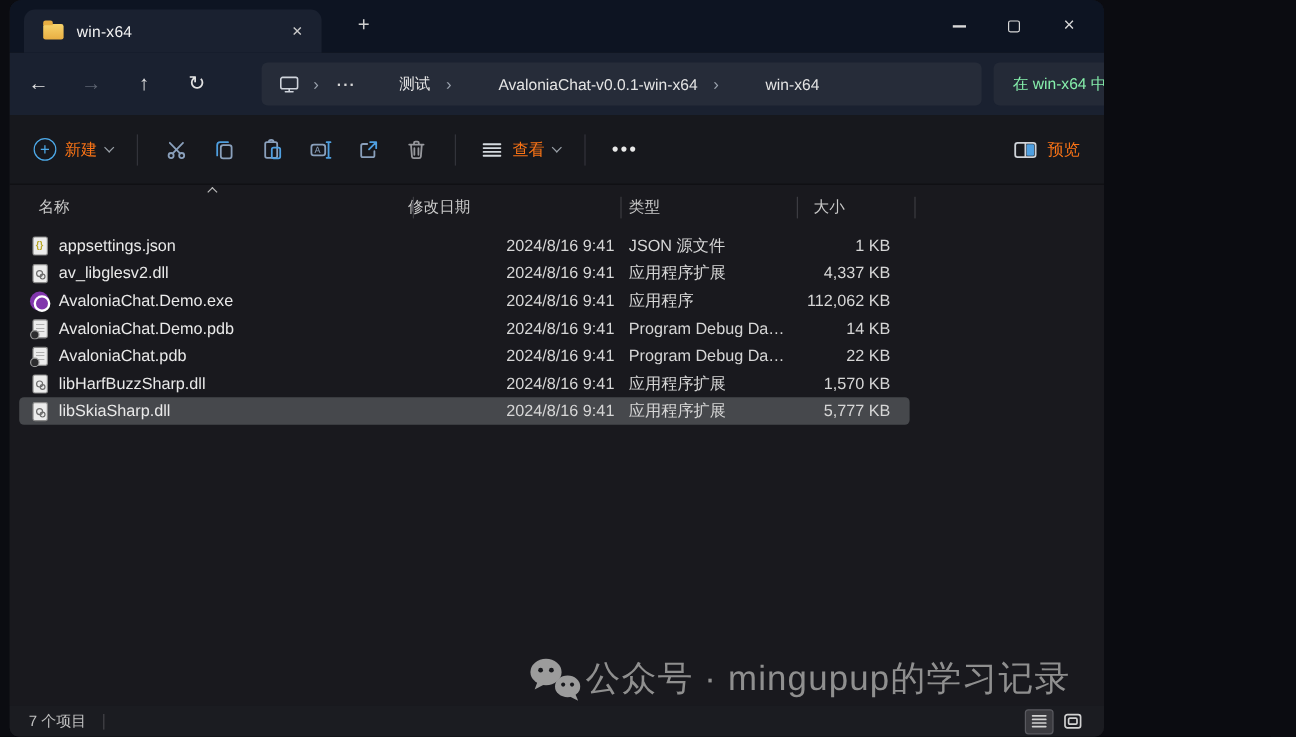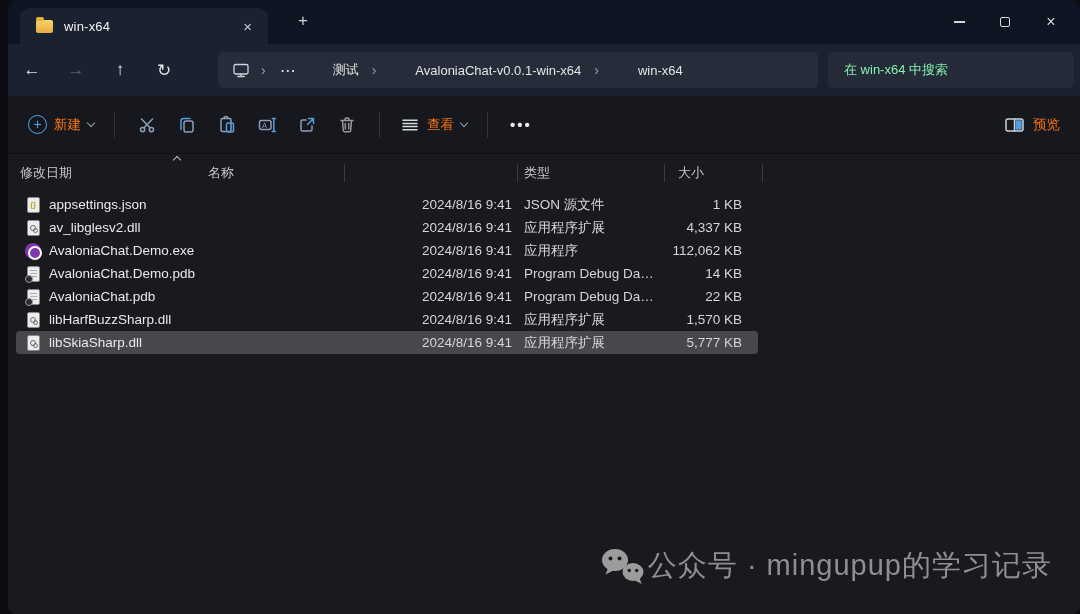--- a/index.html
+++ b/index.html
@@ -1,20 +1,20 @@
 <!DOCTYPE html>
 <html><head>
 <meta charset="utf-8">
 <style>
   * { margin:0; padding:0; box-sizing:border-box; }
   html,body { width:1080px; height:614px; background:#020204; overflow:hidden;
     font-family:"Liberation Sans","DejaVu Sans",sans-serif; }
   .stage { position:relative; width:1080px; height:614px; background:#0b0c11; }
 
-  .window { position:absolute; left:8px; top:0; width:1072px; height:614px;
+  .window { position:absolute; left:8px; top:0; width:912px; height:614px;
     background:#19191e; border-radius:10px 10px 8px 8px; overflow:hidden; }
 
   
   .tabbar { position:absolute; left:0; top:0; width:100%; height:44px; background:#0d1422; }
   .tab { position:absolute; left:12px; top:8px; width:248px; height:36px;
     background:#1a2130; border-radius:9px 9px 0 0; display:flex; align-items:center; padding:0 12px 0 16px; }
   .folder-ic { width:17px; height:13px; position:relative; background:linear-gradient(#f7d36b,#e8ae42); border-radius:2px; flex:0 0 auto; }
   .folder-ic::before { content:""; position:absolute; left:0; top:-3px; width:8px; height:4px;
     background:#e8ae42; border-radius:2px 2px 0 0; }
   .tab-title { color:#f2f2f2; font-size:13px; margin-left:11px; flex:1; letter-spacing:.2px; }
@@ -231,22 +231,22 @@
             <path d="M10.5 3 v12"></path>
             <rect x="11.5" y="4.2" width="6.3" height="9.6" rx="1" fill="#4f9fe0" stroke="none"></rect>
           </svg>
         <span class="tlabel">预览</span>
       </div>
     </div>
 
     <div class="filearea">
       <div class="colheaders">
         <span class="sortcaret"></span>
+        <span class="ch cname">名称</span>
         <span class="ch cdate">修改日期</span>
-        <span class="ch cname">名称</span>
         <span class="ch ctype">类型</span>
         <span class="ch csize">大小</span>
         <span class="hdiv" style="left:328px"></span>
         <span class="hdiv" style="left:501px"></span>
         <span class="hdiv" style="left:648px"></span>
         <span class="hdiv" style="left:746px"></span>
       </div>
       <div class="filelist">
           <div class="frow">
             <span class="cell cname">
@@ -356,15 +356,31 @@
         <g fill="#17181c">
           <circle cx="10.5" cy="11.5" r="2"></circle>
             <circle cx="19.5" cy="11.5" r="2"></circle>
           <circle cx="29.3" cy="23.5" r="1.7"></circle>
             <circle cx="36.7" cy="23.5" r="1.7"></circle>
         </g>
       </svg>
       <span class="watermark-text">公众号 · mingupup的学习记录</span>
     </div>
 
+    <div class="statusbar">
+      <span class="sb-count">7 个项目</span>
+      <span class="sb-divider"></span>
+      <span class="sb-spacer"></span>
+      <span class="sb-toggle sel">
+        <svg width="14" height="12" viewBox="0 0 14 12">
+            <path d="M1.5 1.5h11 M1.5 4.5h11 M1.5 7.5h11 M1.5 10.5h11"></path>
+          </svg>
+      </span>
+      <span class="sb-toggle">
+        <svg width="16" height="14" viewBox="0 0 16 14">
+            <rect x="1.5" y="1.5" width="13" height="11" rx="2"></rect>
+            <rect x="4.5" y="4.5" width="7" height="5" rx="1"></rect>
+          </svg>
+      </span>
+    </div>
 
   </div>
 </div>
 
 </body></html>

